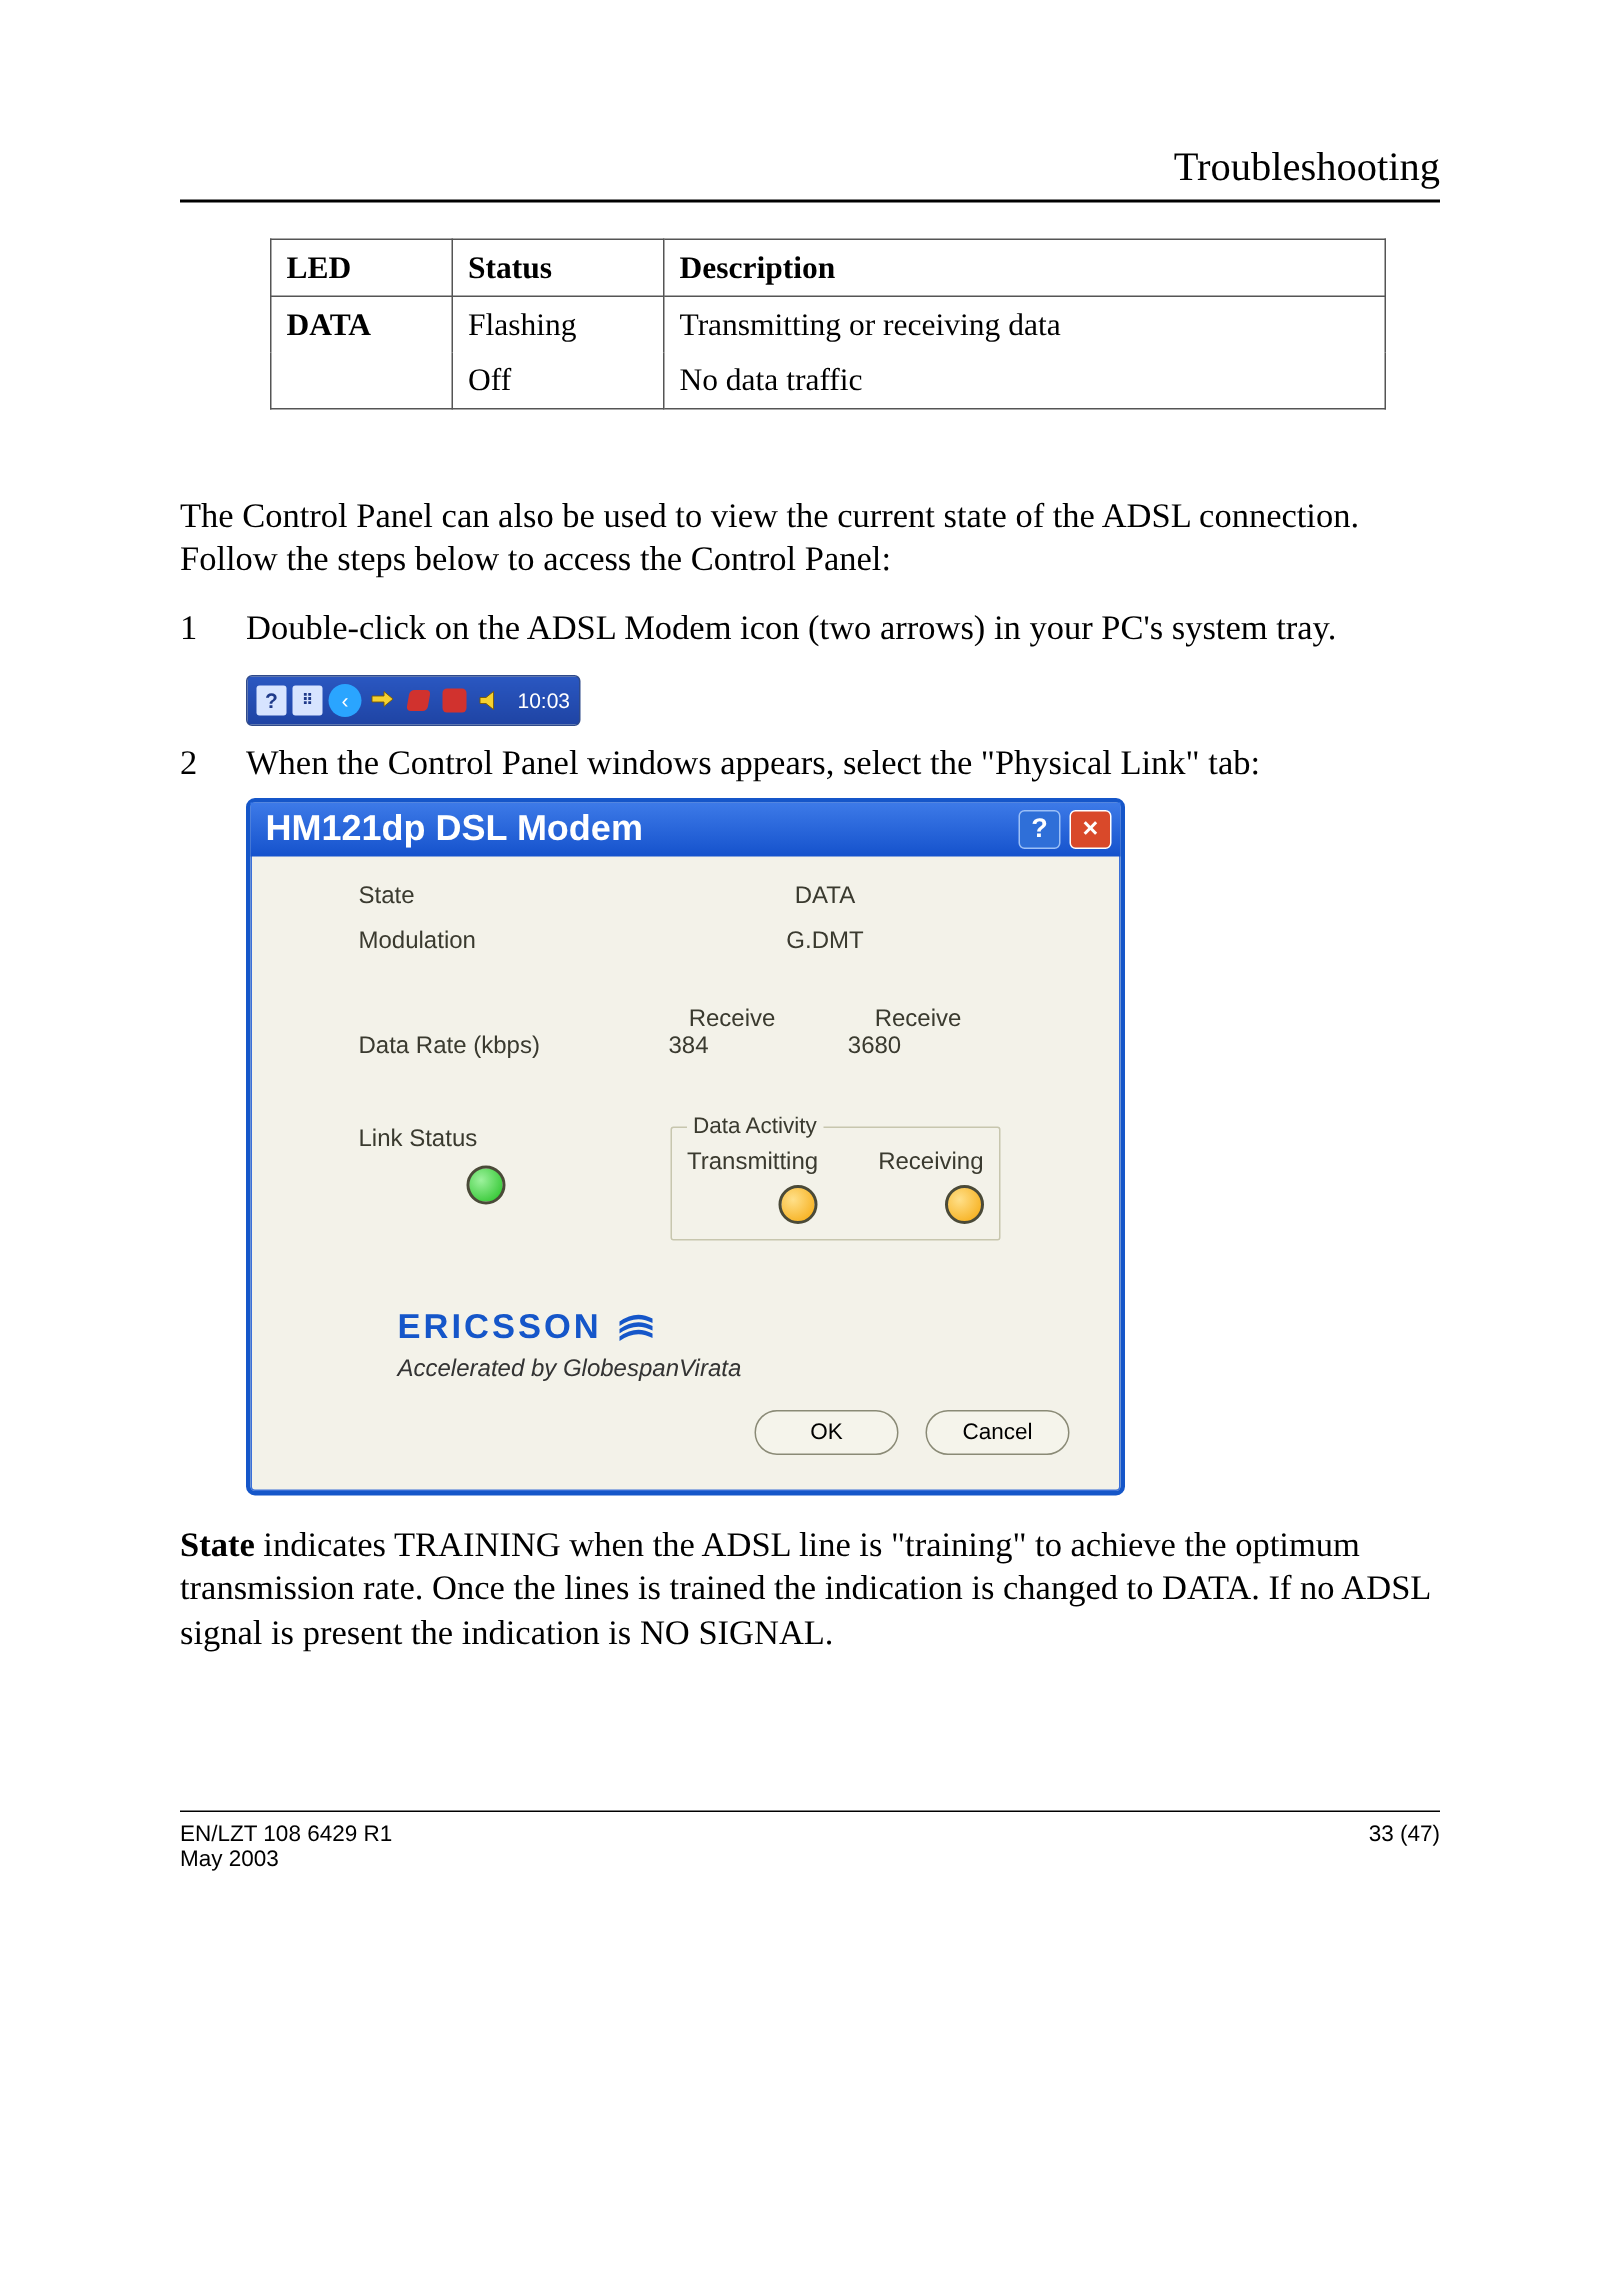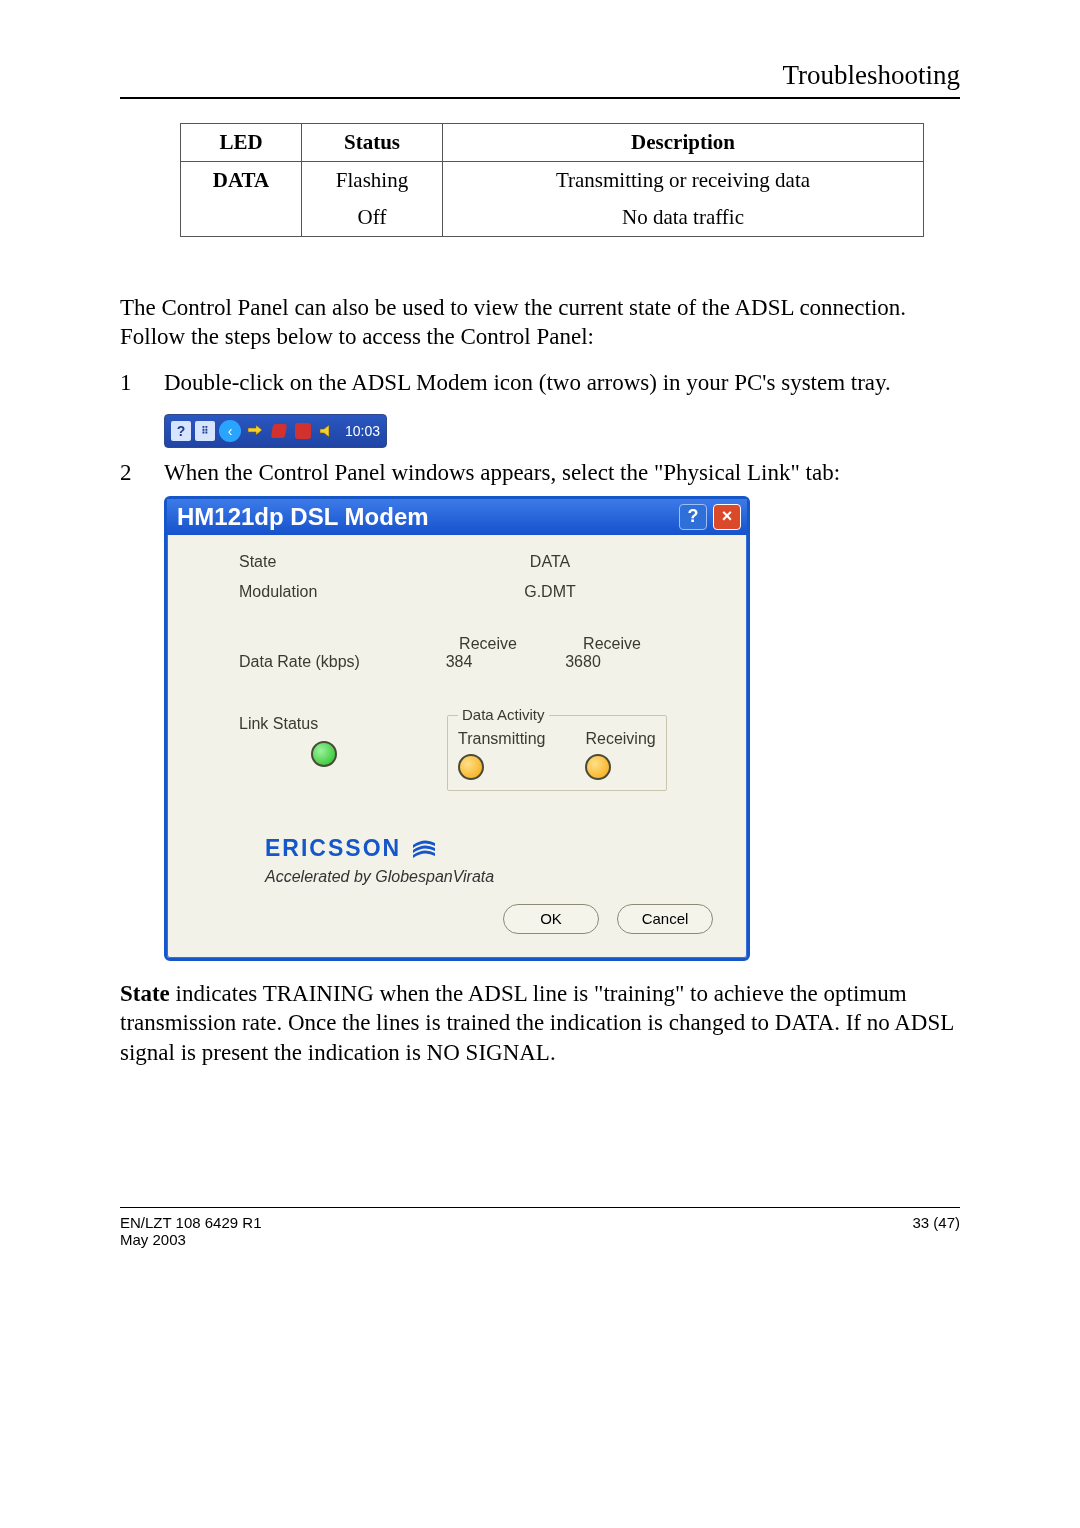--- a/index.html
+++ b/index.html
@@ -1,20 +1,20 @@
 <!DOCTYPE html>
 <html><head>
 <meta charset="utf-8">
 <style>
   html,body{margin:0;padding:0;background:#fff;font-family:"Times New Roman",Times,serif;color:#000}
-  .page{width:1080px;height:1304px;box-sizing:border-box;padding:60px 120px 56px 120px;position:relative}
+  .page{width:1080px;height:1304px;box-sizing:border-box;padding:96px 120px 56px 120px;position:relative}
   .hdr-title{text-align:right;font-size:27px;margin-bottom:6px}
   .rule{border:none;border-top:2px solid #000;margin:0 0 24px 0}
   .ledtable{border-collapse:collapse;margin-left:60px;margin-bottom:56px}
-  .ledtable th,.ledtable td{border:1px solid #555;font-size:21px;text-align:center;vertical-align:top;padding:6px 10px}
+  .ledtable th,.ledtable td{border:1px solid #555;font-size:21px;text-align:left;vertical-align:top;padding:6px 10px}
   .ledtable th{font-weight:bold}
   .ledtable .noborder-top{border-top:none}
   .ledtable .noborder-bot{border-bottom:none}
   .col-led{width:100px}
   .col-status{width:120px}
   .col-desc{width:460px}
   .bodytext{font-size:23px;line-height:1.28;margin:0 0 18px 0}
   .steplist{margin:0 0 0 0;padding:0;list-style:none}
   .steplist li{display:flex;gap:22px;font-size:23px;margin-bottom:10px}
   .steplist .num{width:22px;flex:none}
@@ -48,21 +48,21 @@
   .dualvals span{width:100px;text-align:center}
   .fieldset{border:1px solid #c7c6ae;border-radius:2px;padding:6px 10px 10px 10px;margin-left:8px}
   .legend{font-size:15px;transform:translateY(-16px);background:#f3f2e9;display:inline-block;padding:0 4px}
   .light{width:22px;height:22px;border:2px solid #4a4a38;border-radius:50%;display:inline-block}
   .light.green{background:radial-gradient(circle at 35% 35%,#9df29d,#1fbf1f)}
   .light.orange{background:radial-gradient(circle at 35% 35%,#ffe08a,#f5a70a)}
   .linkstatus-row{display:flex;align-items:flex-start;gap:30px;margin-top:44px}
   .ls-left{width:170px}
   .ls-left .caption{margin-bottom:8px}
   .da-inner{display:flex;gap:40px;margin-top:-10px}
-  .da-col{display:flex;flex-direction:column;align-items:flex-start;gap:6px}
+  .da-col{display:flex;flex-direction:column;align-items:flex-end;gap:6px}
   .brand{margin:44px 0 6px 26px;display:flex;align-items:center;gap:10px}
   .brand .txt{color:#1556c9;font-weight:bold;font-family:Arial,sans-serif;letter-spacing:2px;font-size:23px}
   .brand svg{width:26px;height:26px}
   .accel{margin:4px 0 0 26px;font-style:italic;color:#333;font-size:16px}
   .dlg-buttons{display:flex;justify-content:flex-end;gap:18px;padding:12px 18px 14px 0;border-top:0}
   .winbtn{min-width:96px;height:30px;border:1px solid #8a8a76;background:#f5f4eb;border-radius:15px;font-family:Tahoma,Arial,sans-serif;font-size:15px;cursor:pointer}
   .footer{position:absolute;left:120px;right:120px;bottom:56px}
   .footer .frule{border:none;border-top:1px solid #000;margin:0 0 6px 0}
   .footer .line{display:flex;justify-content:space-between;font-size:15px;font-family:Arial,Helvetica,sans-serif}
   .footer .date{font-size:15px;font-family:Arial,Helvetica,sans-serif}

